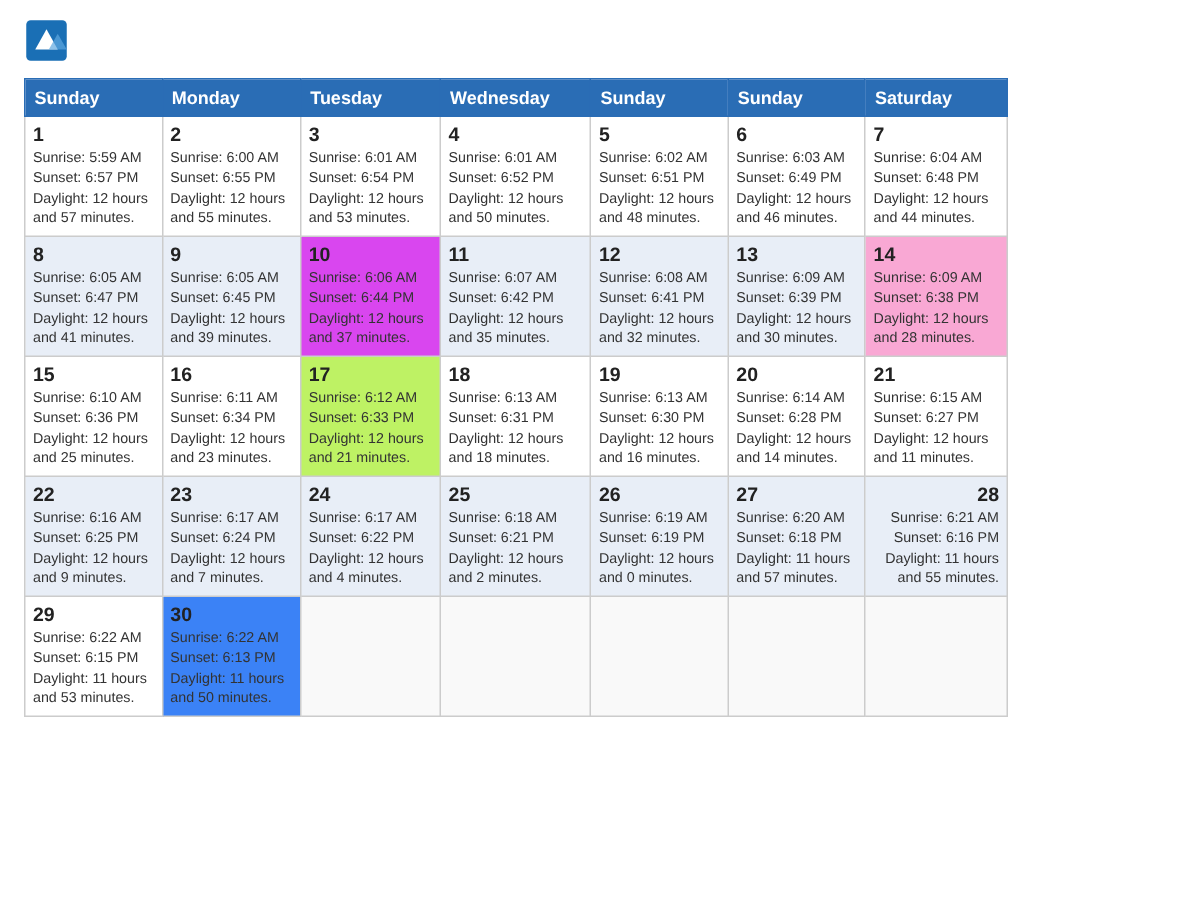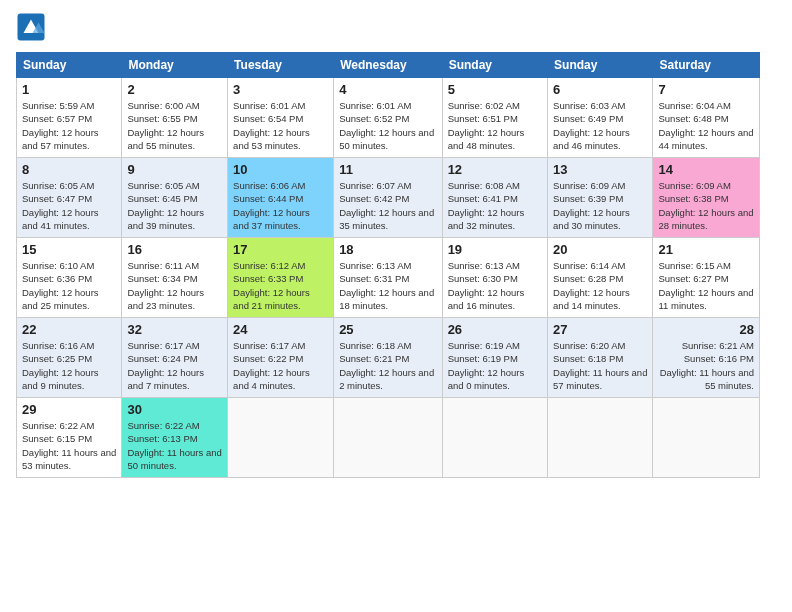--- a/index.html
+++ b/index.html
@@ -4,22 +4,22 @@
   <style>
     * { margin: 0; padding: 0; box-sizing: border-box; }
     body {
       font-family: Arial, sans-serif;
       background: #fff;
       width: 792px;
       height: 612px;
       overflow: hidden;
     }
     .container {
-      width: 792px;
-      padding: 12px 32px 8px 16px;
+      width: 672px;
+      padding: 12px 0 8px 16px;
     }
     .header-row {
       display: flex;
       align-items: flex-start;
       justify-content: space-between;
       margin-bottom: 10px;
     }
     .logo {
       display: flex;
       align-items: center;
@@ -161,21 +161,21 @@
         </tr>
         <tr>
           <td style="background-color: rgb(232, 238, 247);">
         <span class="day-number">8</span>
         <span class="day-info">Sunrise: 6:05 AM<br>Sunset: 6:47 PM<br>Daylight: 12 hours and 41 minutes.</span>
       </td>
           <td style="background-color: rgb(232, 238, 247);">
         <span class="day-number">9</span>
         <span class="day-info">Sunrise: 6:05 AM<br>Sunset: 6:45 PM<br>Daylight: 12 hours and 39 minutes.</span>
       </td>
-          <td style="background-color: #7dd3fc;">
+          <td style="background-color: #d946ef;">
         <span class="day-number">10</span>
         <span class="day-info">Sunrise: 6:06 AM<br>Sunset: 6:44 PM<br>Daylight: 12 hours and 37 minutes.</span>
       </td>
           <td style="background-color: rgb(232, 238, 247);">
         <span class="day-number">11</span>
         <span class="day-info">Sunrise: 6:07 AM<br>Sunset: 6:42 PM<br>Daylight: 12 hours and 35 minutes.</span>
       </td>
           <td style="background-color: rgb(232, 238, 247);">
         <span class="day-number">12</span>
         <span class="day-info">Sunrise: 6:08 AM<br>Sunset: 6:41 PM<br>Daylight: 12 hours and 32 minutes.</span>
@@ -218,21 +218,21 @@
         <span class="day-number">21</span>
         <span class="day-info">Sunrise: 6:15 AM<br>Sunset: 6:27 PM<br>Daylight: 12 hours and 11 minutes.</span>
       </td>
         </tr>
         <tr>
           <td style="background-color: rgb(232, 238, 247);">
         <span class="day-number">22</span>
         <span class="day-info">Sunrise: 6:16 AM<br>Sunset: 6:25 PM<br>Daylight: 12 hours and 9 minutes.</span>
       </td>
           <td style="background-color: rgb(232, 238, 247);">
-        <span class="day-number">32</span>
+        <span class="day-number">23</span>
         <span class="day-info">Sunrise: 6:17 AM<br>Sunset: 6:24 PM<br>Daylight: 12 hours and 7 minutes.</span>
       </td>
           <td style="background-color: rgb(232, 238, 247);">
         <span class="day-number">24</span>
         <span class="day-info">Sunrise: 6:17 AM<br>Sunset: 6:22 PM<br>Daylight: 12 hours and 4 minutes.</span>
       </td>
           <td style="background-color: rgb(232, 238, 247);">
         <span class="day-number">25</span>
         <span class="day-info">Sunrise: 6:18 AM<br>Sunset: 6:21 PM<br>Daylight: 12 hours and 2 minutes.</span>
       </td>
@@ -247,21 +247,21 @@
           <td style="background-color: rgb(232, 238, 247); text-align: right;">
         <span class="day-number">28</span>
         <span class="day-info">Sunrise: 6:21 AM<br>Sunset: 6:16 PM<br>Daylight: 11 hours and 55 minutes.</span>
       </td>
         </tr>
         <tr>
           <td style="background-color: rgb(255, 255, 255);">
         <span class="day-number">29</span>
         <span class="day-info">Sunrise: 6:22 AM<br>Sunset: 6:15 PM<br>Daylight: 11 hours and 53 minutes.</span>
       </td>
-          <td style="background-color: #5eead4;">
+          <td style="background-color: #3b82f6;">
         <span class="day-number">30</span>
         <span class="day-info">Sunrise: 6:22 AM<br>Sunset: 6:13 PM<br>Daylight: 11 hours and 50 minutes.</span>
       </td>
           <td class="empty-cell"></td>
           <td class="empty-cell"></td>
           <td class="empty-cell"></td>
           <td class="empty-cell"></td>
           <td class="empty-cell"></td>
         </tr>
       </tbody>

